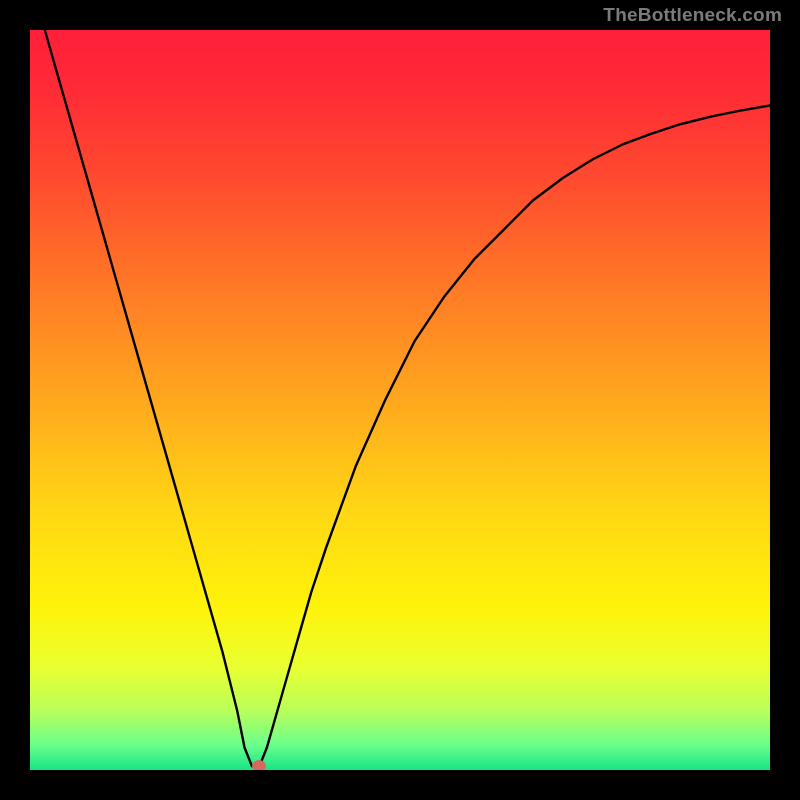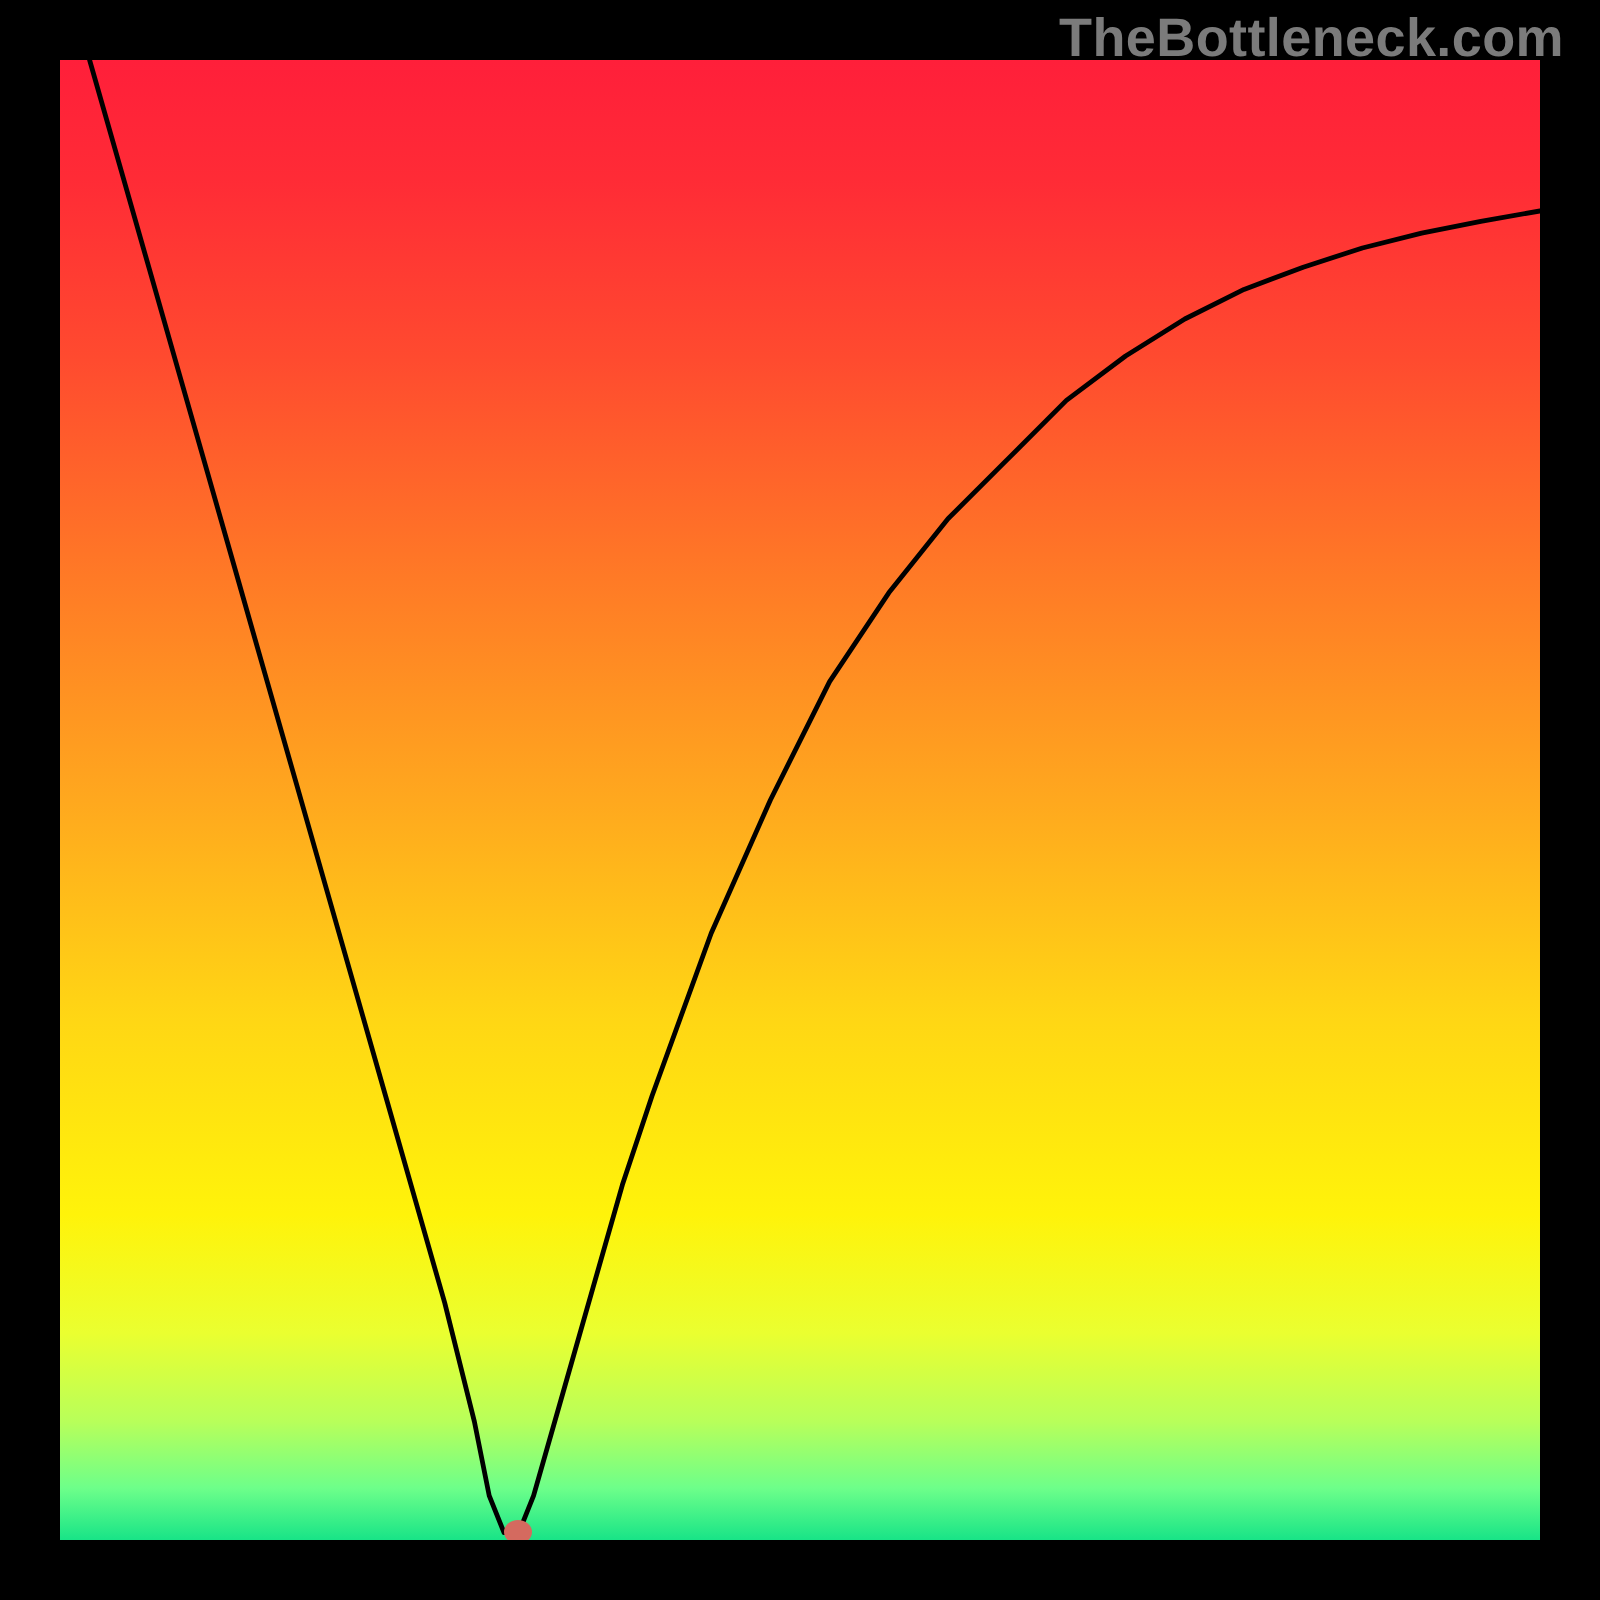--- a/index.html
+++ b/index.html
@@ -15,21 +15,21 @@
     position: relative;
     width: 800px;
     height: 800px;
     background: #000;
   }
   .watermark {
     position: absolute;
     top: 4px;
     right: 18px;
     color: #7b7b7b;
-    font-size: 27px;
+    font-size: 19px;
     font-weight: 600;
     letter-spacing: 0.2px;
   }
   .plot {
     position: absolute;
     left: 30px;
     top: 30px;
     width: 740px;
     height: 740px;
     overflow: hidden;

